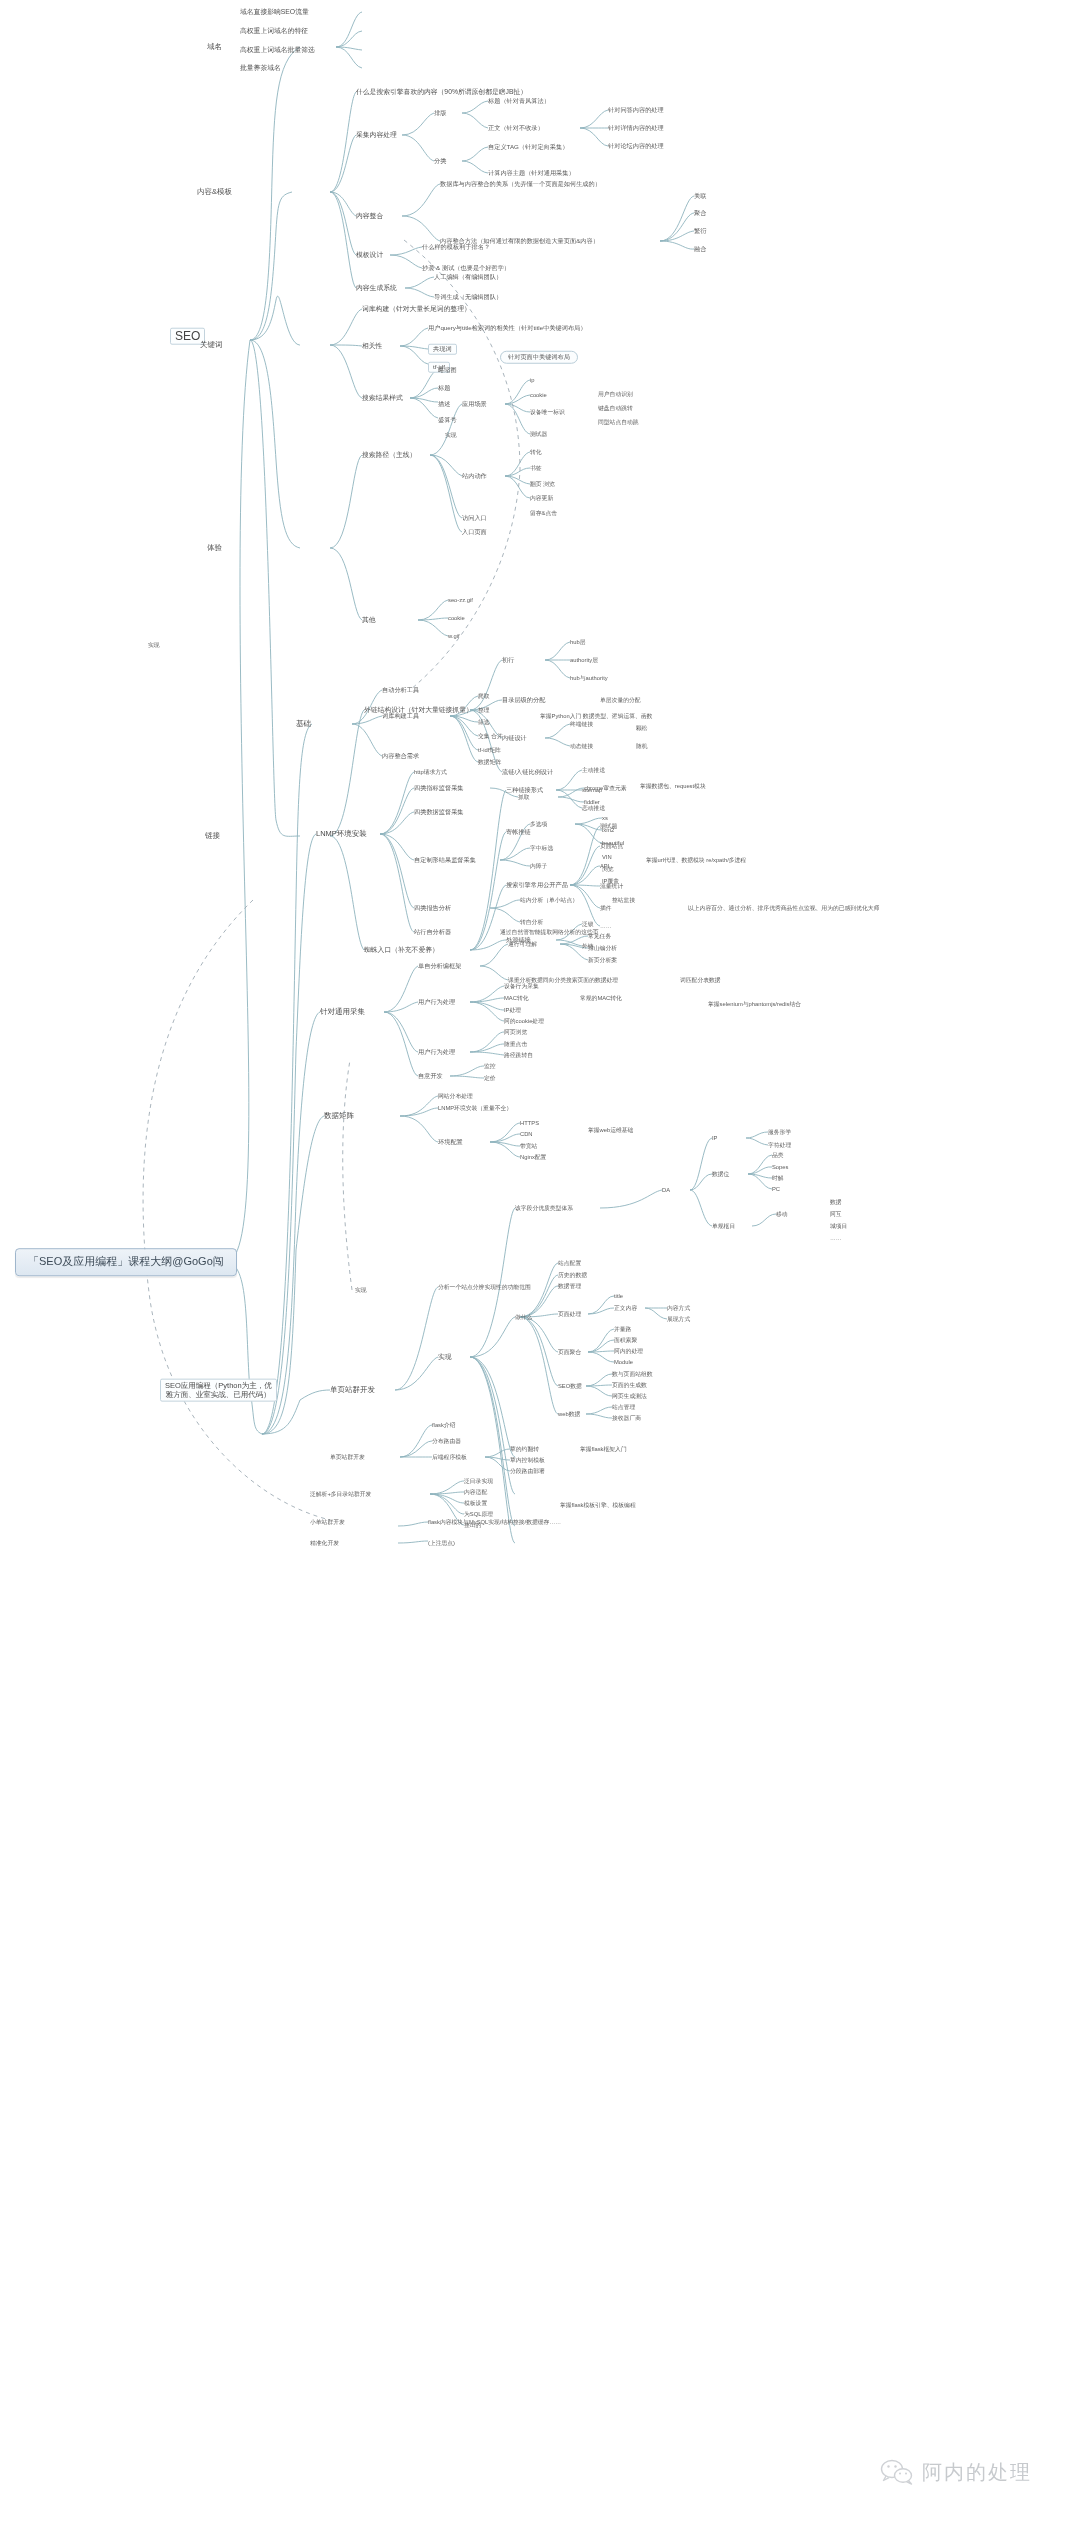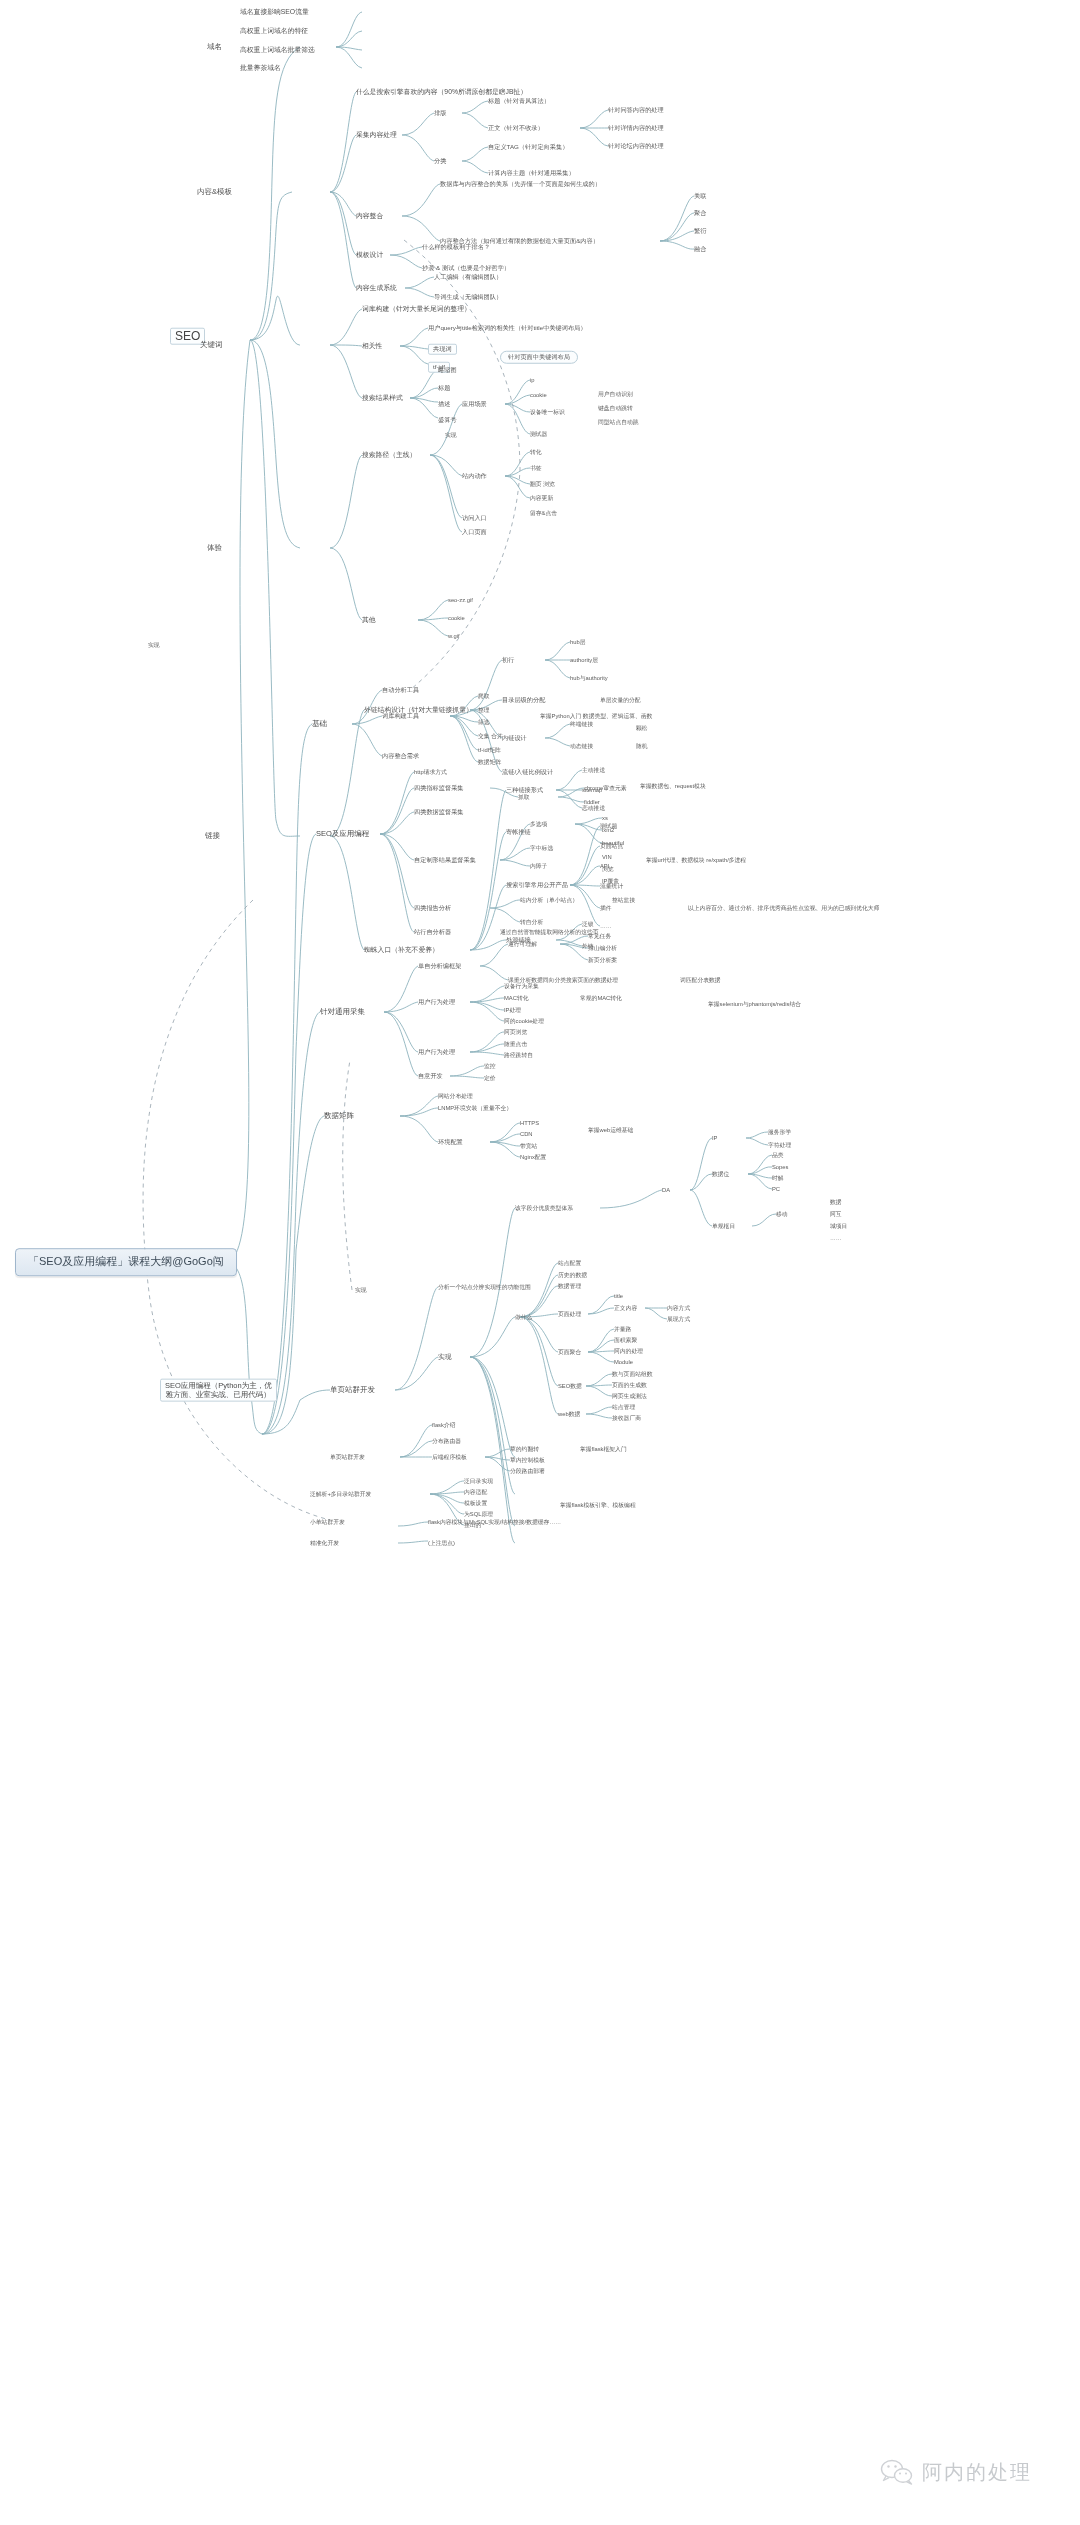--- a/index.html
+++ b/index.html
@@ -365,33 +365,33 @@
   <div class="node lvl5" style="left:600px;top:826px;">测试题</div>
   <div class="node lvl5" style="left:600px;top:846px;">页面站点</div>
   <div class="node lvl5" style="left:600px;top:866px;">API</div>
   <div class="node lvl5" style="left:600px;top:886px;">流量统计</div>
   <div class="node lvl5" style="left:600px;top:908px;">插件</div>
   <div class="node lvl5" style="left:600px;top:926px;">……</div>
   <div class="node lvl4" style="left:506px;top:940px;">外源链接</div>
   <div class="node lvl5" style="left:582px;top:924px;">泛锁</div>
   <div class="node lvl5" style="left:582px;top:946px;">外链</div>
 
-  <div class="node lvl2" style="left:312px;top:724px;">基础</div>
+  <div class="node lvl2" style="left:296px;top:724px;">基础</div>
   <div class="node lvl4" style="left:382px;top:690px;">自动分析工具</div>
   <div class="node lvl4" style="left:382px;top:716px;">词库构建工具</div>
   <div class="node lvl5" style="left:478px;top:696px;">爬取</div>
   <div class="node lvl5" style="left:478px;top:710px;">整理</div>
   <div class="node lvl5" style="left:478px;top:722px;">筛选</div>
   <div class="node lvl5" style="left:478px;top:736px;">交集 合并</div>
   <div class="node lvl5" style="left:478px;top:750px;">tf-idf矩阵</div>
   <div class="node lvl5" style="left:478px;top:762px;">数据矩阵</div>
   <div class="node lvl5" style="left:540px;top:716px;">掌握Python入门 数据类型、逻辑运算、函数</div>
   <div class="node lvl4" style="left:382px;top:756px;">内容整合需求</div>
 
-  <div class="node lvl2" style="left:316px;top:834px;">SEO及应用编程</div>
+  <div class="node lvl2" style="left:316px;top:834px;">LNMP环境安装</div>
   <div class="node lvl5" style="left:414px;top:772px;">http请求方式</div>
   <div class="node lvl4" style="left:414px;top:788px;">四类指标监督采集</div>
   <div class="node lvl5" style="left:518px;top:797px;">抓取</div>
   <div class="node lvl5" style="left:584px;top:788px;">chrome审查元素</div>
   <div class="node lvl5" style="left:584px;top:802px;">fiddler</div>
   <div class="node lvl5" style="left:640px;top:786px;">掌握数据包、request模块</div>
   <div class="node lvl4" style="left:414px;top:812px;">四类数据监督采集</div>
   <div class="node lvl4" style="left:414px;top:860px;">自定制形结果监督采集</div>
   <div class="node lvl5" style="left:530px;top:824px;">多选项</div>
   <div class="node lvl5" style="left:602px;top:818px;">xs</div>

